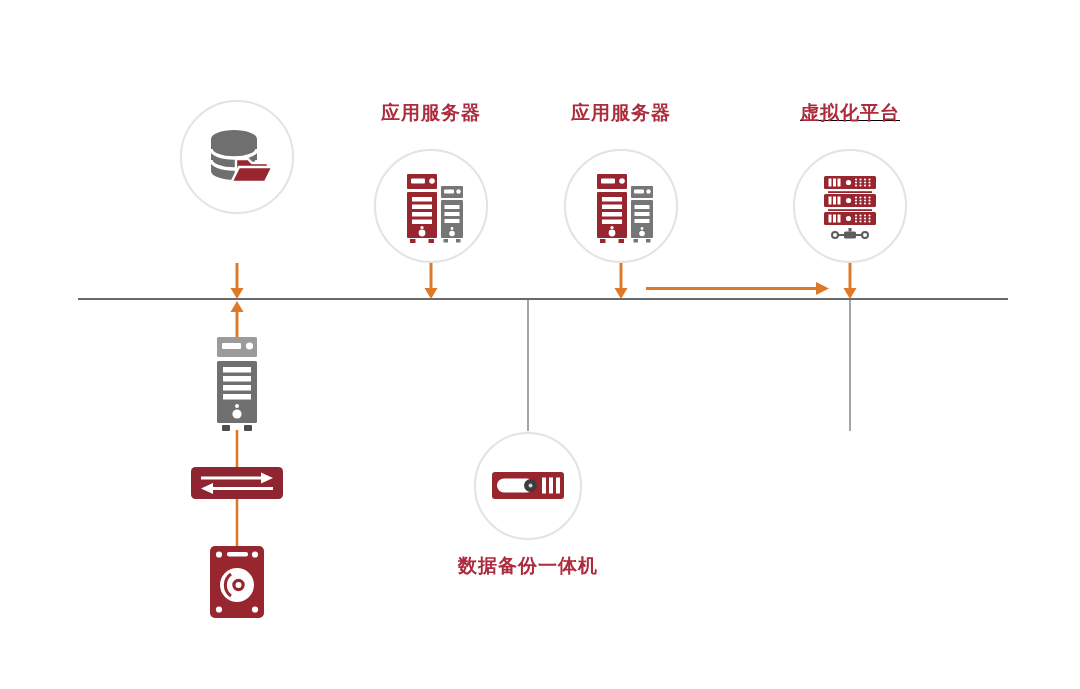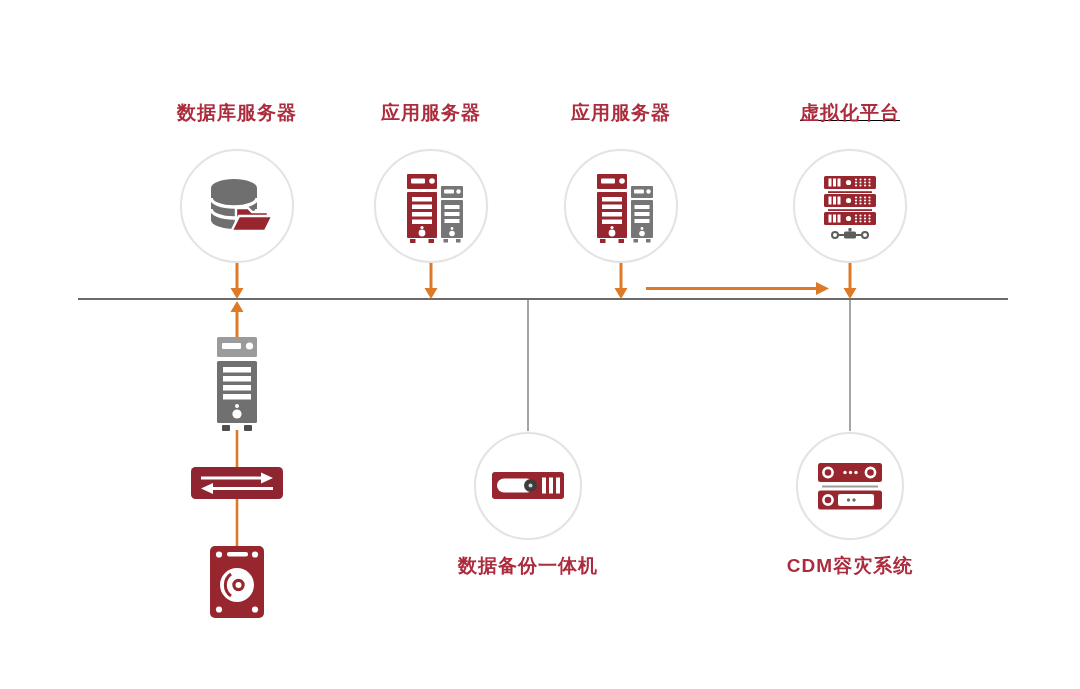--- a/index.html
+++ b/index.html
@@ -59,21 +59,20 @@
     <g stroke="#DD7A28" fill="#DD7A28">
       <line x1="646" y1="288.5" x2="817" y2="288.5" stroke-width="3.2"></line>
       <polygon points="816,282 816,295 829,288.5" stroke="none"></polygon>
     </g>
 
     <line x1="237" y1="430" x2="237" y2="468" stroke="#DD7A28" stroke-width="2.6"></line>
     <line x1="237" y1="498" x2="237" y2="546" stroke="#DD7A28" stroke-width="2.6"></line>
   </svg>
 
   <div class="node top-node" style="left:127px;top:100px;width:220px;">
-    <div class="node-label">数据库服务器</div>
     <div class="circle circle-lg">
       <svg width="76" height="76" viewBox="0 0 76 76">
         <path d="M 12,20 a 23,9 0 0 1 46,0 v 32 a 23,9 0 0 1 -46,0 z" fill="#6F6F6F"></path>
         <path d="M 12,30 a 23,9 0 0 0 46,0" fill="none" stroke="#ffffff" stroke-width="3.4"></path>
         <path d="M 12,41 a 23,9 0 0 0 46,0" fill="none" stroke="#ffffff" stroke-width="3.4"></path>
         <path d="M 37,40 h 12 l 4,4 h 16 v 19 h -32 z" fill="#97262F" stroke="#ffffff" stroke-width="2.4"></path>
         <path d="M 32.5,63 l 7.5,-15 h 33.5 l -7.5,15 z" fill="#97262F" stroke="#ffffff" stroke-width="2.4"></path>
       </svg>
     </div>
   </div>
@@ -237,39 +236,20 @@
         <circle cx="52.5" cy="49.5" r="6.5" fill="#3D3D3D"></circle>
         <circle cx="52.5" cy="49.5" r="2" fill="#CDD6CC"></circle>
         <rect x="64" y="41.5" width="4" height="16" fill="#ffffff"></rect>
         <rect x="71" y="41.5" width="4" height="16" fill="#ffffff"></rect>
         <rect x="78" y="41.5" width="4" height="16" fill="#ffffff"></rect>
       </svg>
     </div>
     <div class="node-label">数据备份一体机</div>
   </div>
 
-  <div class="node bottom-node" style="left:740px;top:432px;width:220px;">
-    <div class="circle circle-sm">
-      <svg width="100" height="100" viewBox="0 0 100 100">
-        <rect x="18" y="27" width="64" height="19" rx="2.5" fill="#97262F"></rect>
-        <circle cx="28" cy="36.5" r="4.6" fill="none" stroke="#ffffff" stroke-width="2.6"></circle>
-        <circle cx="45" cy="36.5" r="1.7" fill="#ffffff"></circle>
-        <circle cx="50.5" cy="36.5" r="1.7" fill="#ffffff"></circle>
-        <circle cx="56" cy="36.5" r="1.7" fill="#ffffff"></circle>
-        <circle cx="70.5" cy="36.5" r="4.6" fill="none" stroke="#ffffff" stroke-width="2.6"></circle>
-        <rect x="22" y="49.5" width="56" height="2" fill="#9E9E9E"></rect>
-        <rect x="18" y="54.5" width="64" height="19" rx="2.5" fill="#97262F"></rect>
-        <circle cx="28" cy="64" r="4.6" fill="none" stroke="#ffffff" stroke-width="2.6"></circle>
-        <rect x="38" y="58" width="36" height="12" rx="2" fill="#ffffff"></rect>
-        <circle cx="48.5" cy="64" r="1.7" fill="#6C6C6C"></circle>
-        <circle cx="54" cy="64" r="1.7" fill="#6C6C6C"></circle>
-      </svg>
-    </div>
-    <div class="node-label">CDM容灾系统</div>
-  </div>
 
   <div class="standalone" style="left:214px;top:337px;">
     <svg width="46" height="97" viewBox="0 0 46 97">
       <rect x="3" y="0" width="40" height="20" rx="1.5" fill="#9B9B9B"></rect>
       <rect x="8" y="6" width="19" height="6" rx="1" fill="#ffffff"></rect>
       <circle cx="35.5" cy="9" r="3.6" fill="#ffffff"></circle>
       <rect x="3" y="24" width="40" height="62" rx="1.5" fill="#707070"></rect>
       <rect x="9" y="30" width="28" height="5.5" fill="#ffffff"></rect>
       <rect x="9" y="39" width="28" height="5.5" fill="#ffffff"></rect>
       <rect x="9" y="48" width="28" height="5.5" fill="#ffffff"></rect>

